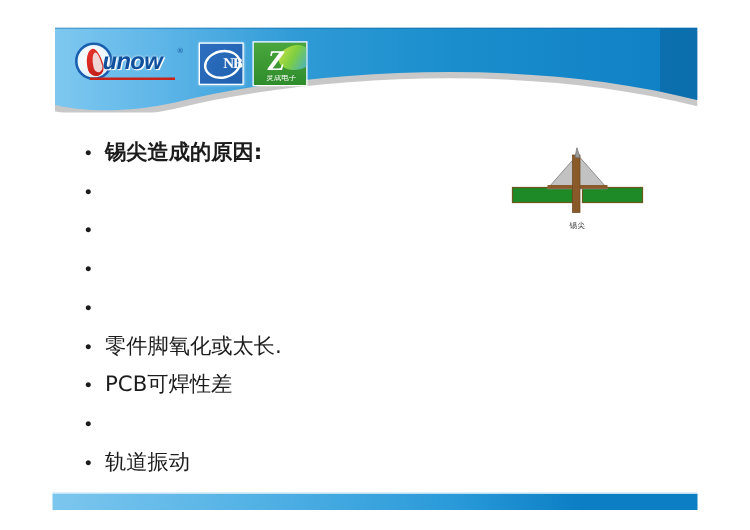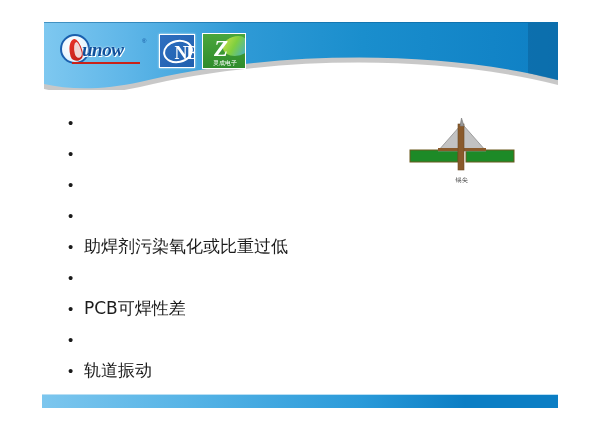--- a/index.html
+++ b/index.html
@@ -88,21 +88,21 @@
     height: 16px;
     background: #f4f4f4;
     border-radius: 60% 40% 50% 50% / 70% 70% 30% 30%;
     transform: rotate(-14deg);
     opacity: .85;
   }
   .logo-unow .wordmark {
     position: absolute;
     left: 22px;
     top: 6px;
-    font-family: Liberation Serif, serif;
+    font-family: Liberation Sans, sans-serif;
     font-weight: bold;
     font-size: 19px;
     font-style: italic;
     letter-spacing: -0.5px;
     color: #0f4f9b;
     text-shadow: 0 0 2px #ffffff, 1px 1px 0 #ffffff;
   }
   .logo-unow .underbar {
     position: absolute;
     left: 12px;
@@ -142,21 +142,21 @@
     box-sizing: border-box;
   }
   .logo-nb .nb-text {
     position: absolute;
     left: 0;
     top: 8px;
     width: 52px;
     text-align: center;
     font-family: "Liberation Serif", serif;
     font-weight: bold;
-    font-size: 18px;
+    font-size: 12px;
     color: #ffffff;
     letter-spacing: -1px;
   }
 
   
   .logo-green {
     position: relative;
     width: 44px;
     height: 36px;
     background: linear-gradient(180deg, #4aa63c 0%, #2f8c2c 100%);
@@ -309,41 +309,42 @@
         <div class="cn-label">灵成电子</div>
       </div>
 
     </div>
   </div>
 
   <div id="bullet-list">
 
     <div class="bullet-row is-bold">
       <span class="bullet-dot">•</span>
-    </div>
-
-    <div class="bullet-row">
-      <span class="bullet-dot">•</span>
-    </div>
-
-    <div class="bullet-row">
-      <span class="bullet-dot">•</span>
-    </div>
-
-    <div class="bullet-row">
-      <span class="bullet-dot">•</span>
-    </div>
-
-    <div class="bullet-row">
-      <span class="bullet-dot">•</span>
-      <span class="bullet-text">助焊剂污染氧化或比重过低</span>
-    </div>
-
-    <div class="bullet-row">
-      <span class="bullet-dot">•</span>
+      <span class="bullet-text">锡尖造成的原因:</span>
+    </div>
+
+    <div class="bullet-row">
+      <span class="bullet-dot">•</span>
+    </div>
+
+    <div class="bullet-row">
+      <span class="bullet-dot">•</span>
+    </div>
+
+    <div class="bullet-row">
+      <span class="bullet-dot">•</span>
+    </div>
+
+    <div class="bullet-row">
+      <span class="bullet-dot">•</span>
+    </div>
+
+    <div class="bullet-row">
+      <span class="bullet-dot">•</span>
+      <span class="bullet-text">零件脚氧化或太长.</span>
     </div>
 
     <div class="bullet-row">
       <span class="bullet-dot">•</span>
       <span class="bullet-text">PCB可焊性差</span>
     </div>
 
     <div class="bullet-row">
       <span class="bullet-dot">•</span>
     </div>

